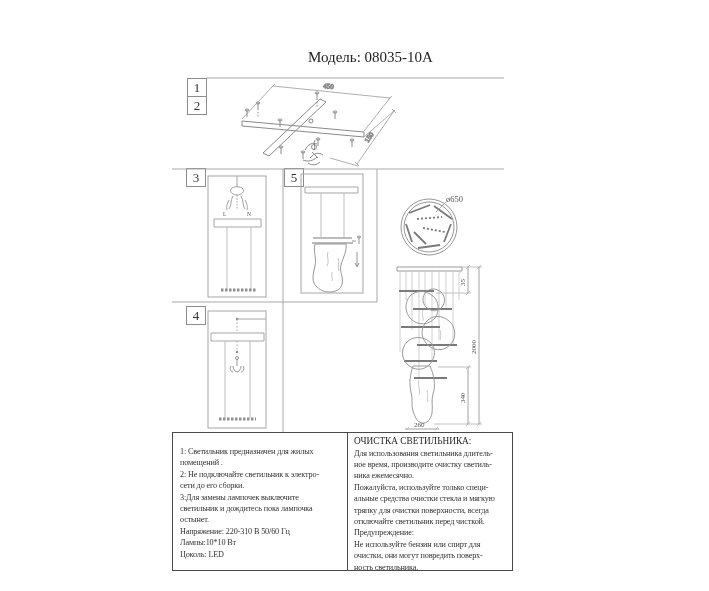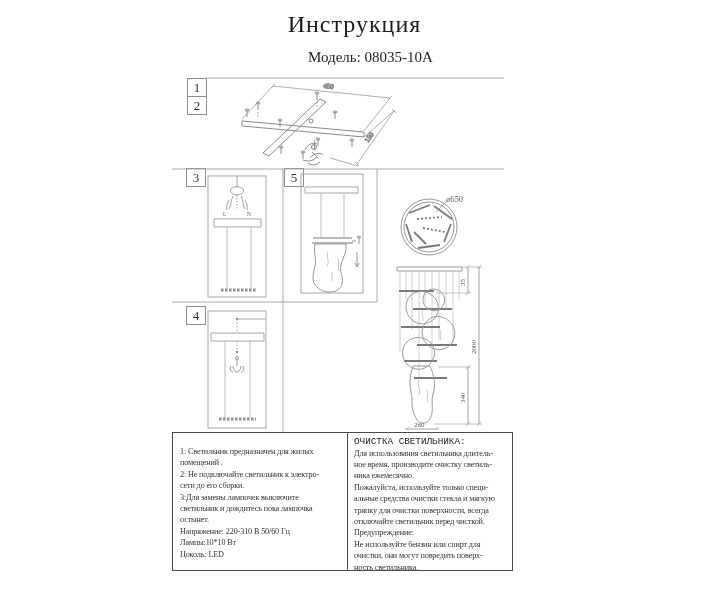--- a/index.html
+++ b/index.html
@@ -28,30 +28,29 @@
   .notes-left{
     width:175px;box-sizing:border-box;border-right:1.5px solid #4a4a4a;
     padding:13px 5px 0 7px;
   }
   .notes-right{flex:1;padding:3px 4px 0 6px;box-sizing:border-box;}
   .notes-text{
     font-size:8.2px;line-height:11.4px;letter-spacing:-0.15px;
     white-space:pre-line;color:#333;
   }
   .notes-heading{
-    font-size:9.3px;line-height:11.5px;letter-spacing:0;color:#222;font-family:Liberation Mono, monospace;
+    font-size:9.3px;line-height:11.5px;letter-spacing:0;color:#222;
   }
   svg text{font-family:"Liberation Serif", serif;fill:#555;}
 </style>
 </head>
 <body>
 
 <div class="page">
 
-  <div class="title">Инструкция</div>
   <div class="model">Модель: 08035-10A</div>
 
   <div class="stepbox" style="left:187px;top:78px;">1</div>
   <div class="stepbox" style="left:187px;top:96px;">2</div>
   <div class="stepbox" style="left:186px;top:168px;">3</div>
   <div class="stepbox" style="left:284px;top:168px;">5</div>
   <div class="stepbox" style="left:186px;top:306px;">4</div>
 
   <svg class="drawing" width="709" height="591" viewBox="0 0 709 591">
 

